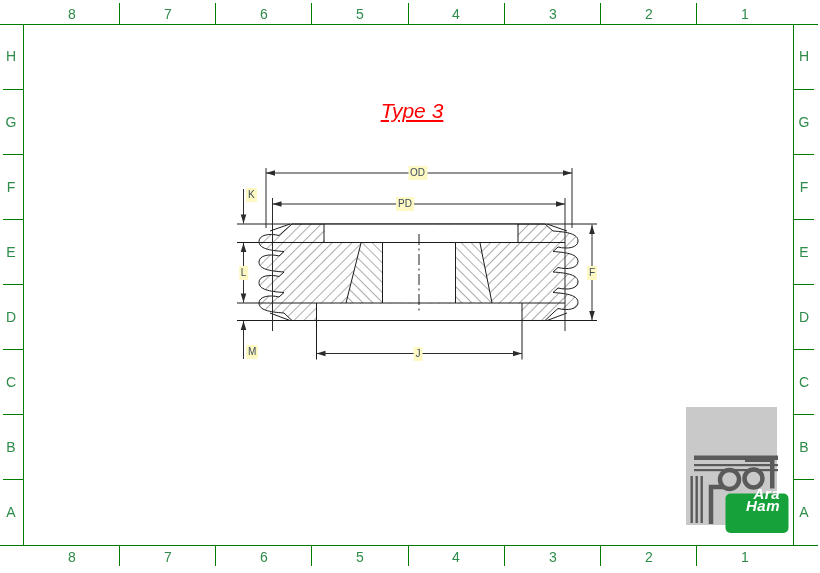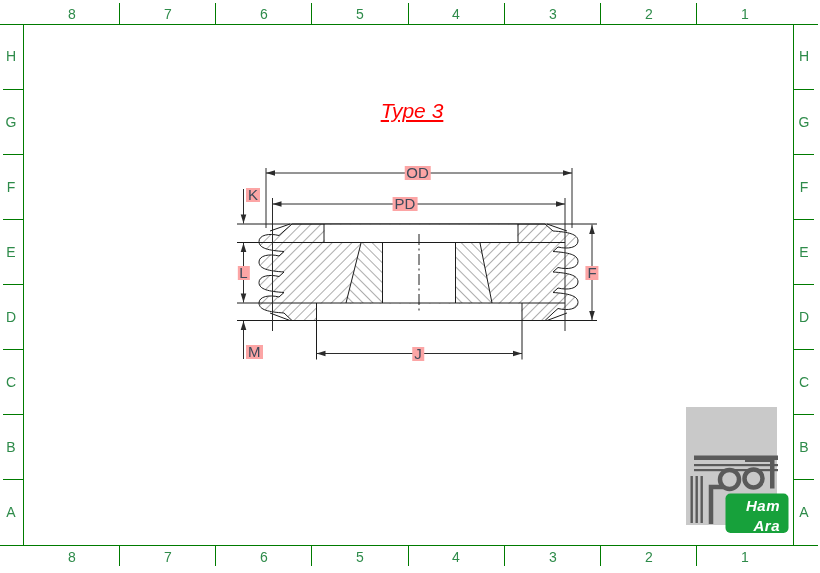--- a/index.html
+++ b/index.html
@@ -2,22 +2,22 @@
 <html><head>
 <meta charset="utf-8">
 <style>
   html,body { margin:0; padding:0; background:#fff; }
   .page { position:relative; width:820px; height:573px; background:#ffffff;
           font-family:"Liberation Sans", sans-serif; overflow:hidden; }
   svg.layer { position:absolute; left:0; top:0; z-index:1; }
   .glabel { position:absolute; z-index:2; width:20px; font-size:14px; line-height:16px;
             color:#2e8b4a; text-align:center; }
   .rlabel { width:18px; }
-  .dlabel { position:absolute; z-index:2; font-size:15px; line-height:14px;
-            color:#3d4a5a; background:#fca5a5; padding:0 2px; white-space:nowrap; }
+  .dlabel { position:absolute; z-index:2; font-size:10px; line-height:14px;
+            color:#3d4a5a; background:#fef9c3; padding:0 2px; white-space:nowrap; }
   .centered { transform:translate(-50%,-50%); }
   .title { position:absolute; z-index:2; left:412px; top:99px; transform:translateX(-50%);
            font-size:21px; font-style:italic; color:#ff0000; white-space:nowrap;text-decoration:underline; }
   .logo-line { position:absolute; z-index:3; left:726px; width:54px; text-align:right;
                font-size:15px; font-weight:bold; font-style:italic; color:#ffffff;
                line-height:14px; letter-spacing:0.5px; }
 </style>
 </head>
 <body>
 
@@ -207,15 +207,15 @@
 
   <div class="dlabel centered" style="left:417.5px;top:173px">OD</div>
   <div class="dlabel centered" style="left:405px;top:204px">PD</div>
   <div class="dlabel" style="left:246px;top:188px">K</div>
   <div class="dlabel centered" style="left:243.5px;top:272.5px">L</div>
   <div class="dlabel" style="left:246px;top:345px">M</div>
   <div class="dlabel centered" style="left:592px;top:272.5px">F</div>
   <div class="dlabel centered" style="left:418px;top:353.5px">J</div>
 
   <div class="logo-line" style="top:499px">Ham</div>
-  <div class="logo-line" style="top:519px">Ara</div>
+  <div class="logo-line" style="top:487px">Ara</div>
 
 </div>
 
 </body></html>

